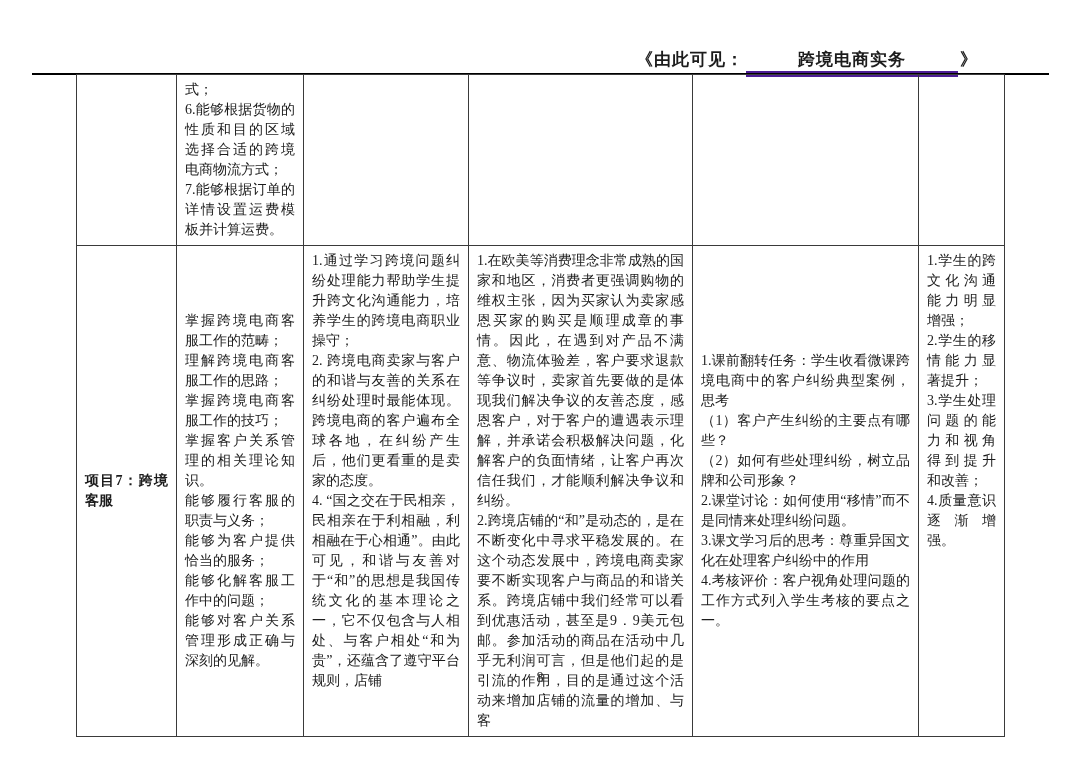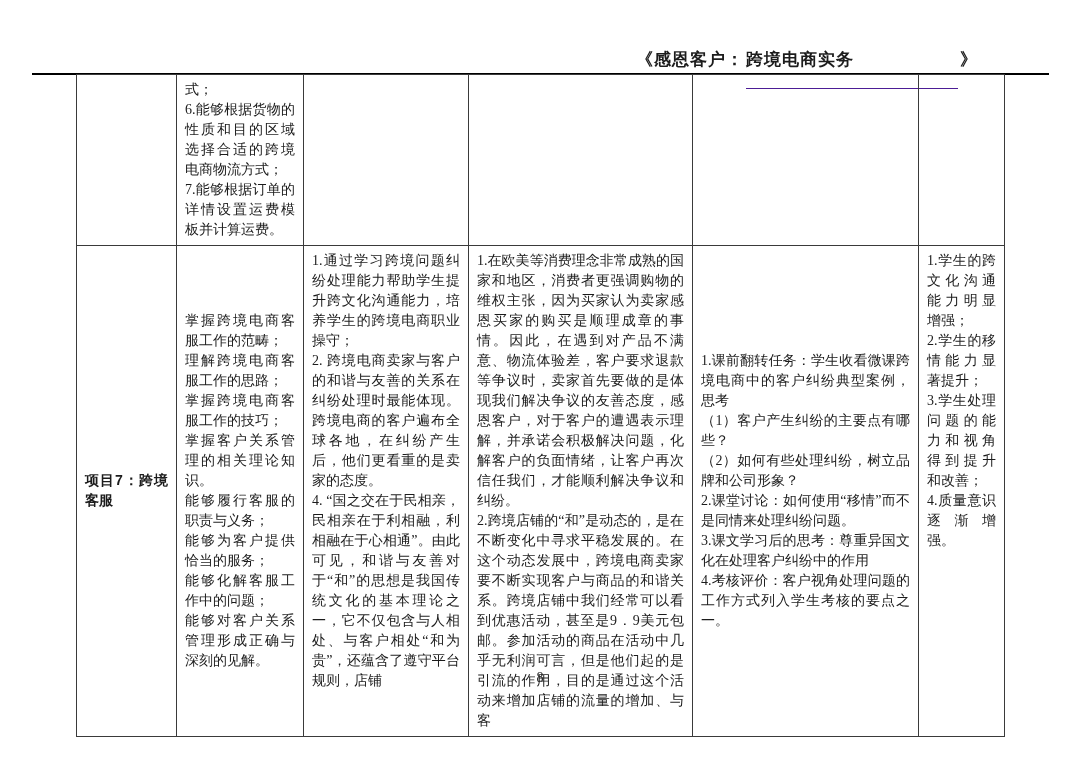--- a/index.html
+++ b/index.html
@@ -22,22 +22,23 @@
     top: 48px;
     left: 636px;
     font-size: 17px;
     font-weight: bold;
     white-space: nowrap;
     letter-spacing: 1px;
   }
   .course-underline {
     display: inline-block;
     width: 212px;
-    border-bottom: 1px solid #4c1d95;
-    padding-bottom: 17px;
+    text-align: center;
+    border-bottom: 6px solid #4c1d95;
+    padding-bottom: 0;
     margin: 0 2px;
   }
   .header-rule {
     position: absolute;
     left: 32px;
     top: 73px;
     width: 1017px;
     height: 2px;
     background: #000;
   }
@@ -64,38 +65,37 @@
   tr.row-main  { height: 410px; }
   td.v-top    { vertical-align: top; }
   td.v-mid    { vertical-align: middle; }
   td.cell-project {
     text-align: center;
     font-weight: bold;
     font-size: 15px;
     white-space: normal;
     line-height: 24px;
     word-break: keep-all;
-    font-family: Liberation Mono, monospace;
   }
   
   .page-number {
     position: absolute;
     top: 670px;
     left: 0;
     width: 1080px;
     text-align: center;
     font-size: 14px;
   }
 </style>
 </head>
 <body>
 
 <div class="page">
 
-  <div class="doc-header"><span>《感恩客户：</span><span class="course-underline"><span>跨境电商实务</span></span><span>》</span></div>
+  <div class="doc-header"><span>《由此可见：</span><span class="course-underline"><span>跨境电商实务</span></span><span>》</span></div>
 
   <div class="header-rule"></div>
 
   <table class="syllabus">
     <colgroup>
       <col style="width:100px">
       <col style="width:127px">
       <col style="width:165px">
       <col style="width:224px">
       <col style="width:226px">

